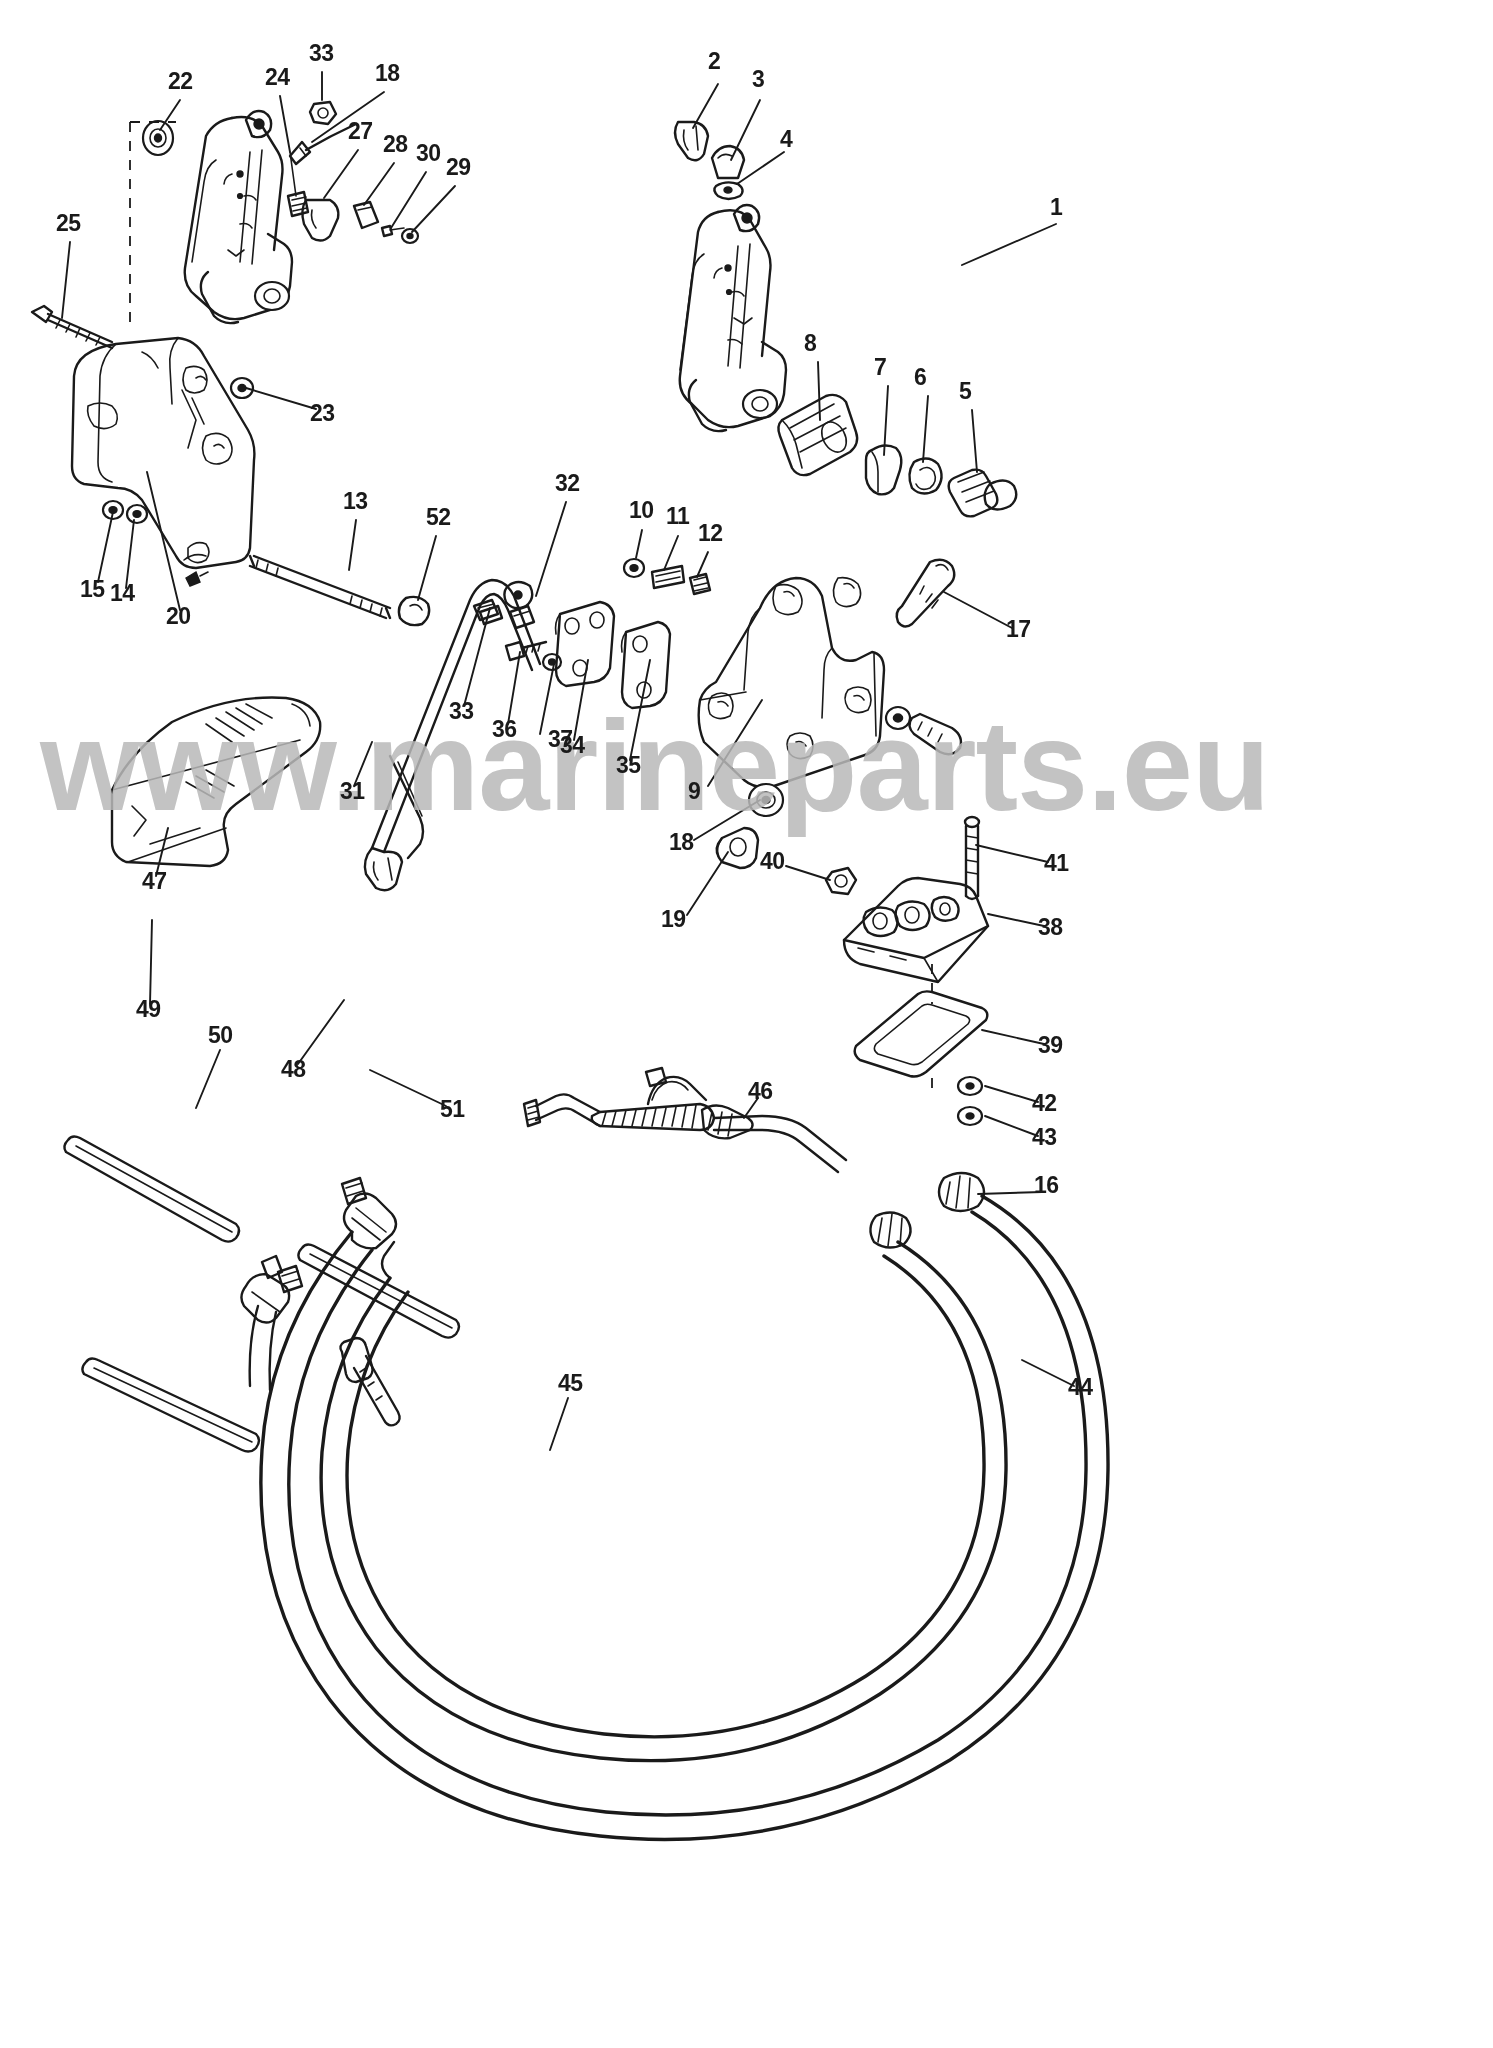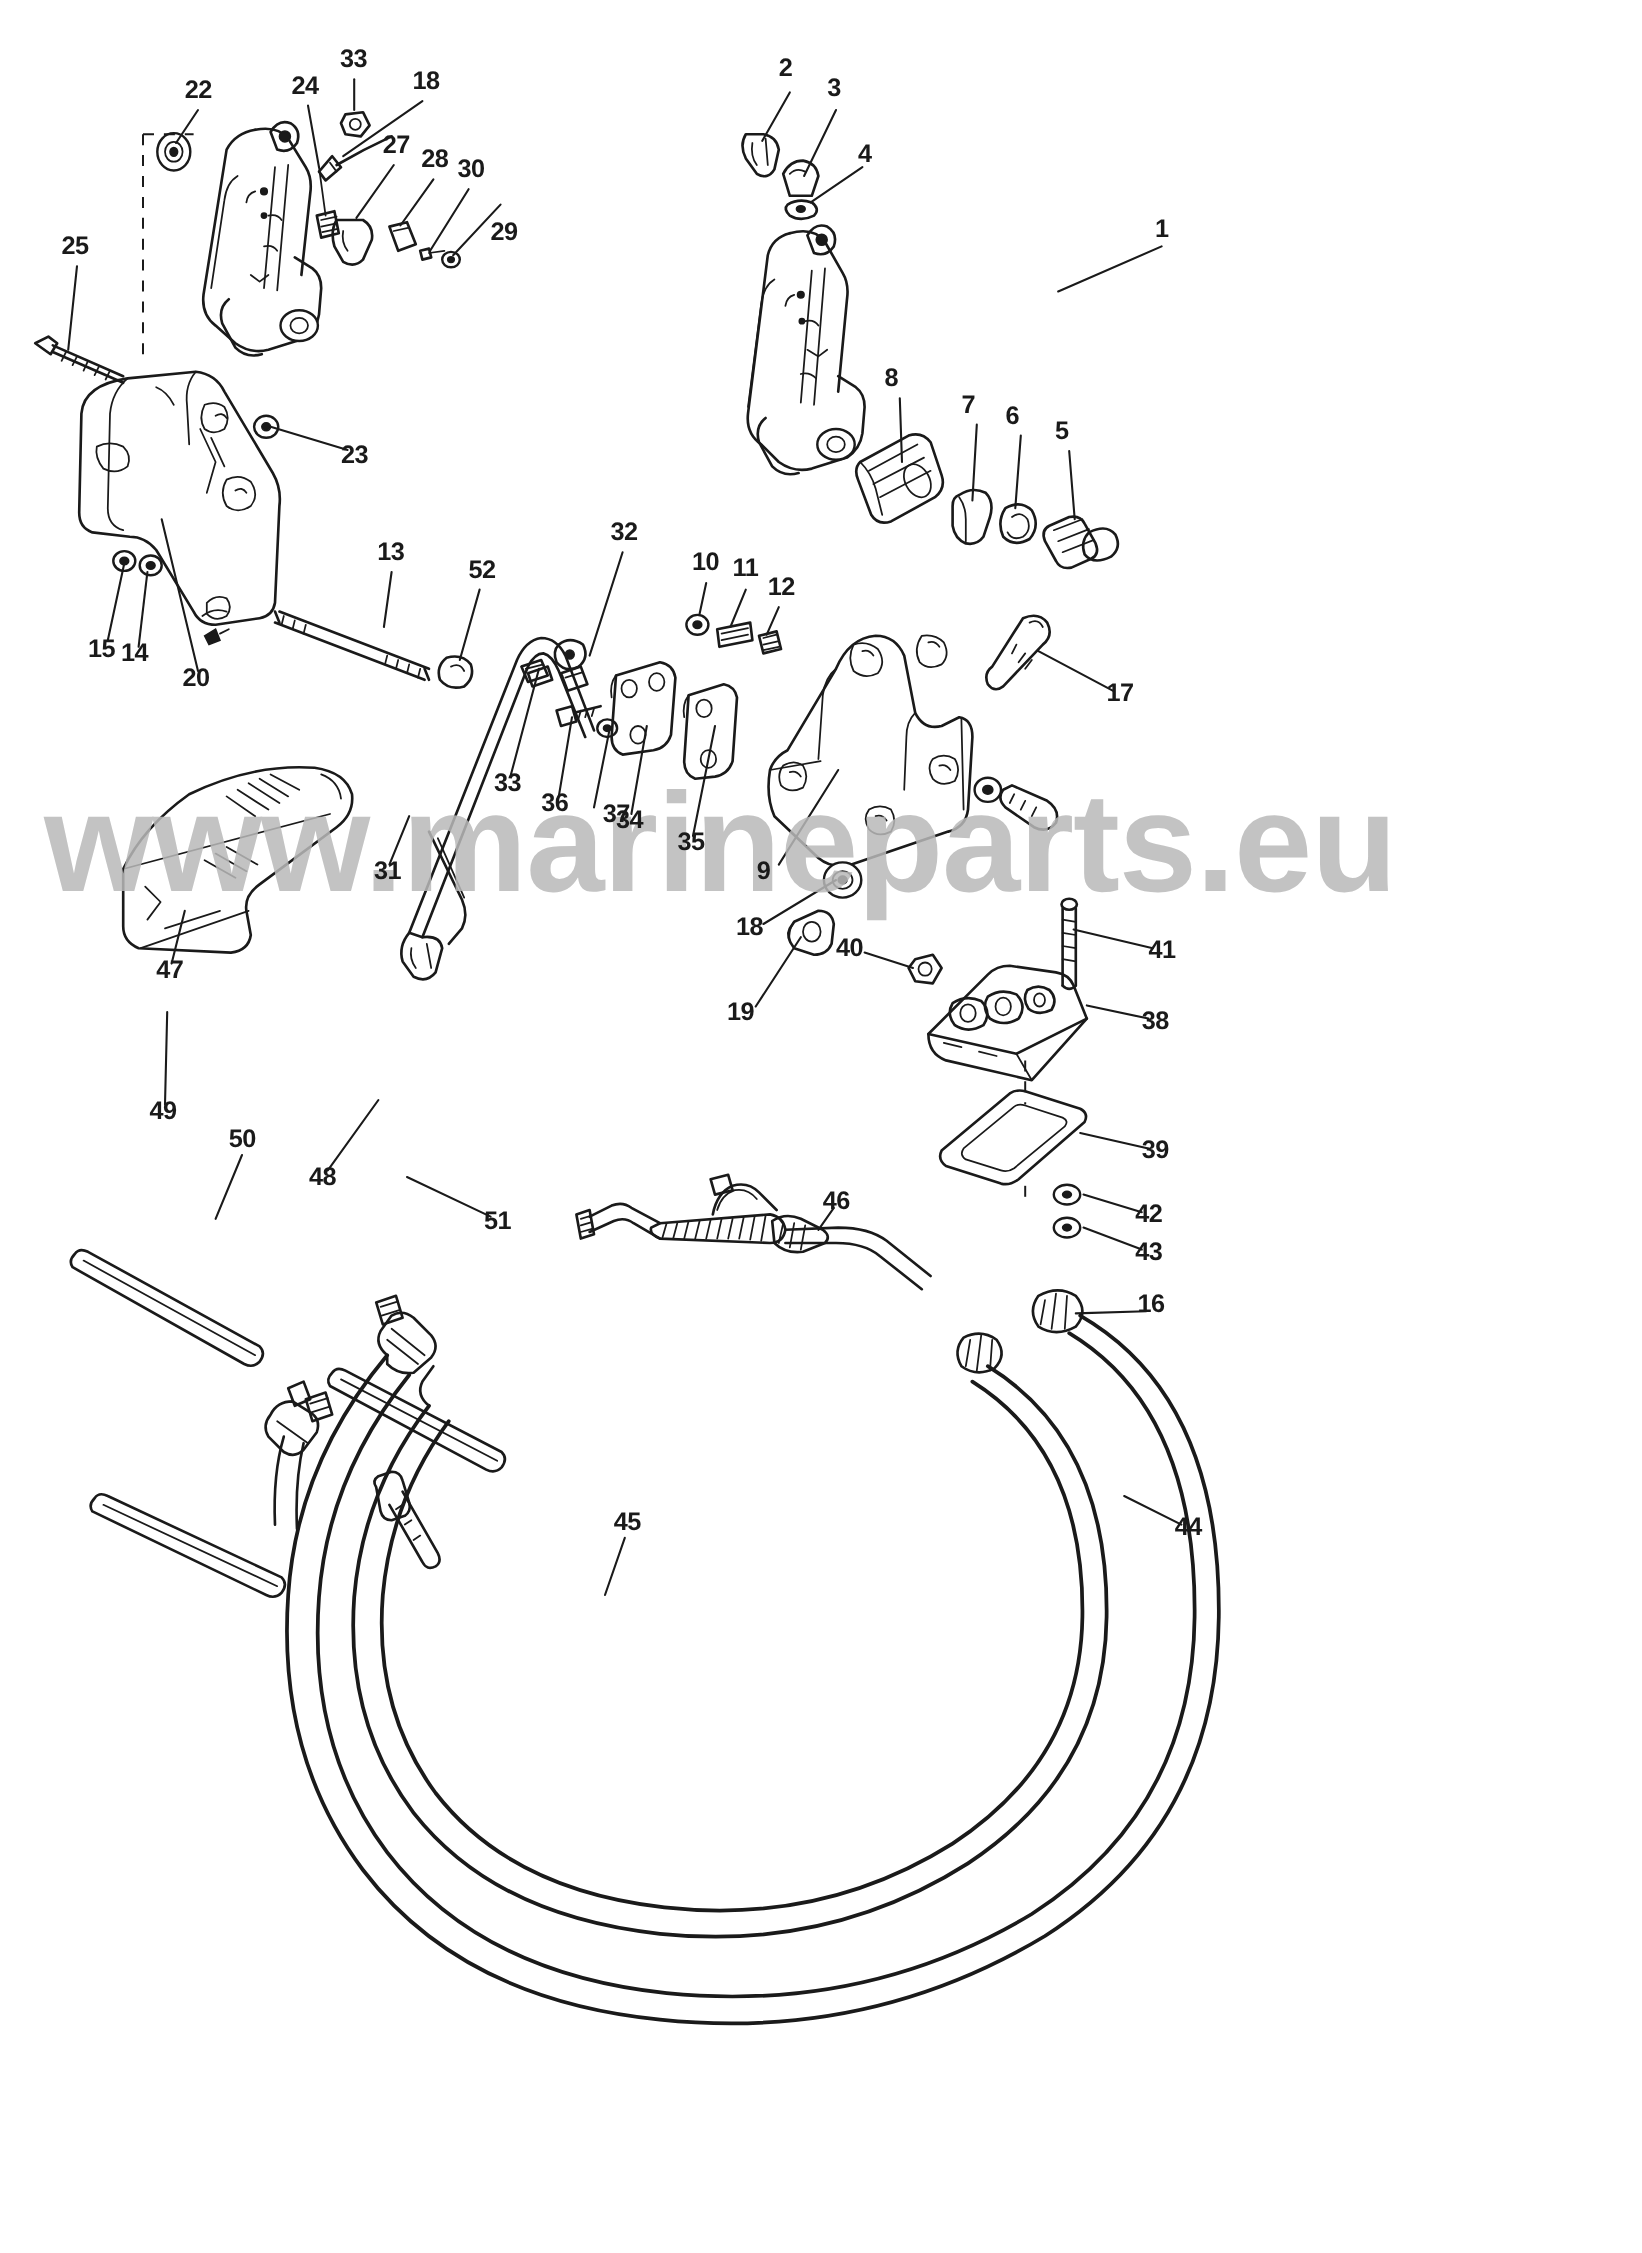--- a/index.html
+++ b/index.html
@@ -535,21 +535,21 @@
       <div class="lbl" style="left: 661px; top: 908px;">19</div>
       <div class="lbl" style="left: 166px; top: 605px;">20</div>
       <div class="lbl" style="left: 56px; top: 212px;">25</div>
       <div class="lbl" style="left: 168px; top: 70px;">22</div>
       <div class="lbl" style="left: 310px; top: 402px;">23</div>
       <div class="lbl" style="left: 265px; top: 66px;">24</div>
       <div class="lbl" style="left: 375px; top: 62px;">18</div>
       <div class="lbl" style="left: 309px; top: 42px;">33</div>
       <div class="lbl" style="left: 348px; top: 120px;">27</div>
       <div class="lbl" style="left: 383px; top: 133px;">28</div>
-      <div class="lbl" style="left: 446px; top: 156px; margin-top: 43px;">29</div>
+      <div class="lbl" style="left: 446px; top: 156px;">29</div>
       <div class="lbl" style="left: 416px; top: 142px;">30</div>
       <div class="lbl" style="left: 340px; top: 780px;">31</div>
       <div class="lbl" style="left: 555px; top: 472px;">32</div>
       <div class="lbl" style="left: 449px; top: 700px;">33</div>
       <div class="lbl" style="left: 560px; top: 734px;">34</div>
       <div class="lbl" style="left: 616px; top: 754px;">35</div>
       <div class="lbl" style="left: 492px; top: 718px;">36</div>
       <div class="lbl" style="left: 524px; top: 728px; margin-left: 24px;">37</div>
       <div class="lbl" style="left: 1038px; top: 916px;">38</div>
       <div class="lbl" style="left: 1038px; top: 1034px;">39</div>

